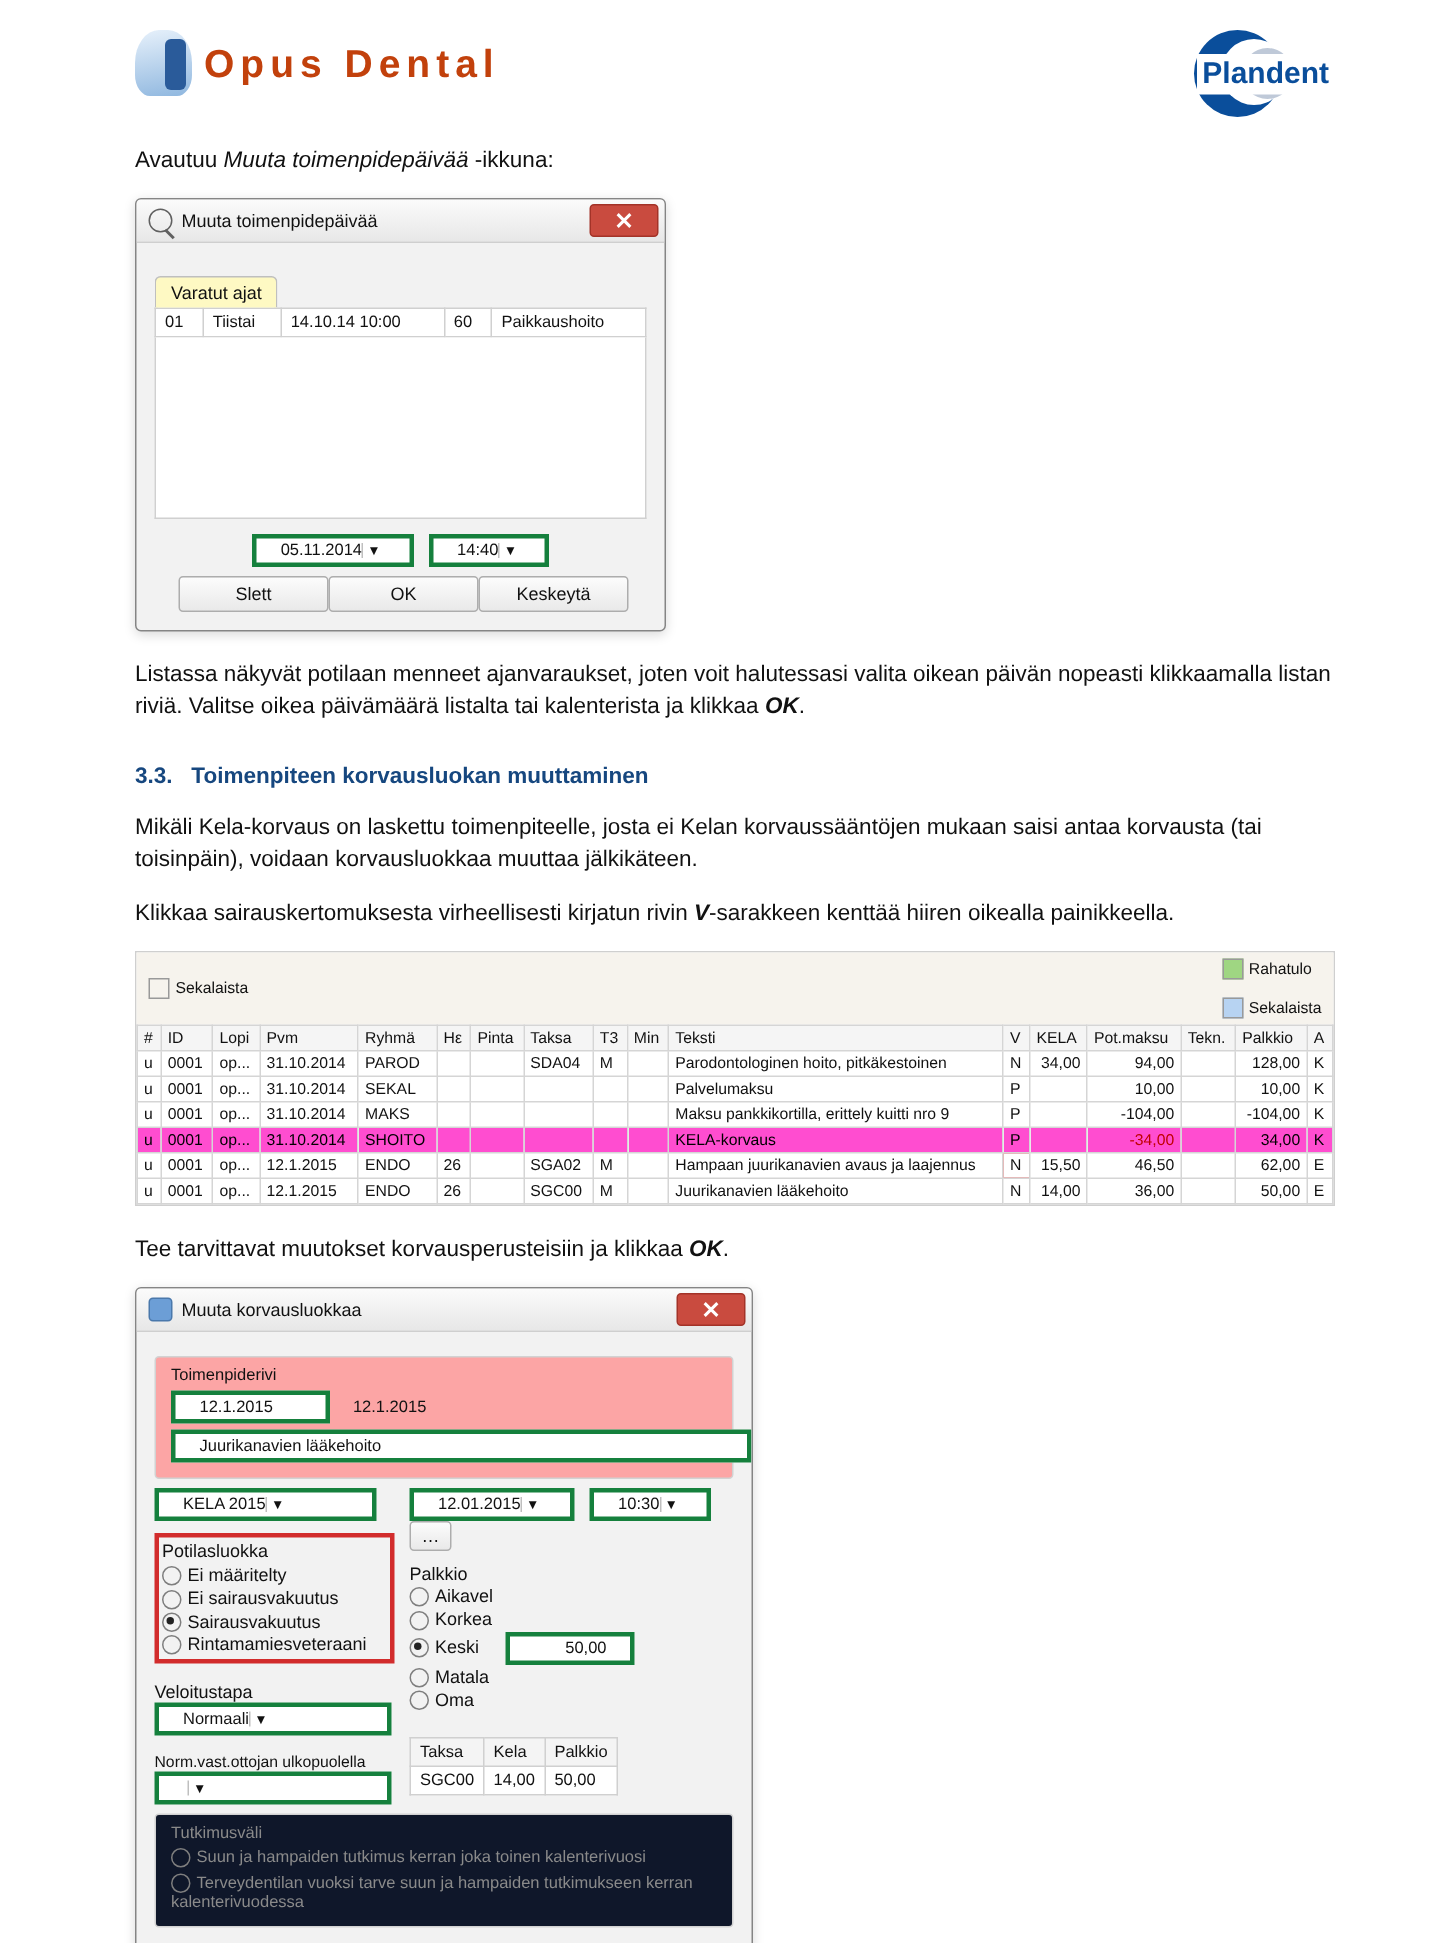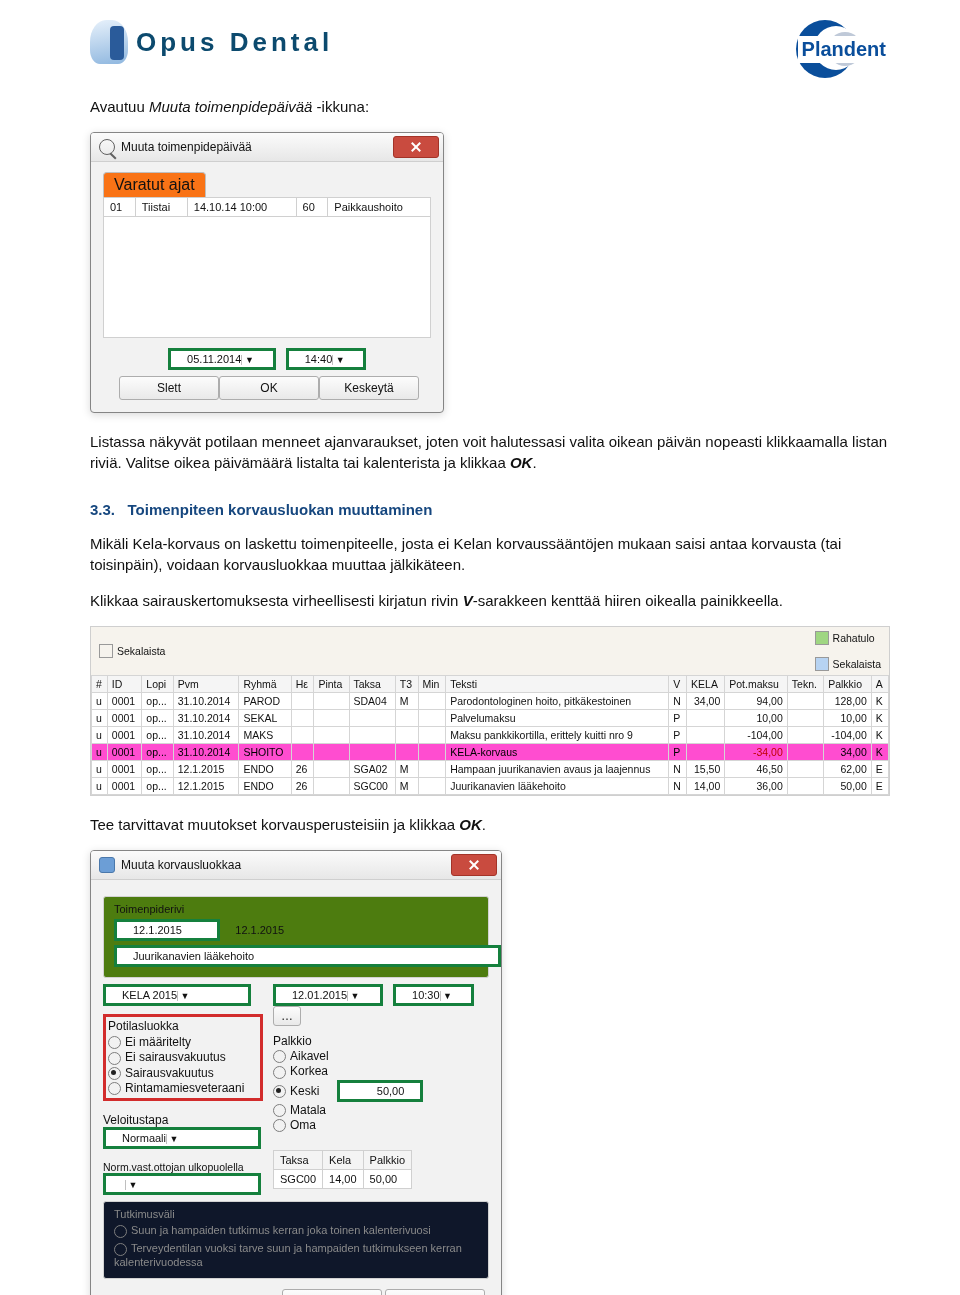--- a/index.html
+++ b/index.html
@@ -43,21 +43,21 @@
     position: absolute;
     right: 4px; top: 6px; bottom: 4px;
     width: 14px;
     background: #2a5b9a;
     border-radius: 4px;
   }
   .opus-text {
     font-size: 26px;
     font-weight: 700;
     letter-spacing: 4px;
-    color: #0c4a6e;
+    color: #c2410c;
   }
   .plandent-badge {
     display: flex;
     align-items: center;
   }
   .plandent-circle {
     position: relative;
     width: 58px; height: 58px;
   }
   .pc1 { position:absolute; inset:0; border-radius:50%; background:#0a4e9b; }
@@ -126,25 +126,26 @@
   }
   .close-btn::after { transform:translate(-50%,-50%) rotate(-45deg); }
 
   .box-inner {
     padding: 10px 12px 12px 12px;
     font-size: 12px;
   }
   .tab-btn {
     display:inline-block;
     padding: 3px 10px;
-    background:#f97316;
+    background:#fef9c3;
     border:1px solid #bfbfbf;
     border-bottom:none;
     border-radius: 4px 4px 0 0;
-    font-size:16px;
+    font-size:12px;
+    margin-top:12px;
   }
   table.grid {
     border-collapse: collapse;
     width: 100%;
     font-size: 11px;
   }
   table.grid th, table.grid td {
     border: 1px solid #d0d0d0;
     background:#fff;
     padding: 3px 6px;
@@ -212,21 +213,21 @@
   }
   table.sk th { background:#f5f5f5; font-weight:400; }
   tr.pink td { background:#ff4dd0; color:#000; }
   tr.pink td.neg { color:#c00000; }
   .hl { position:relative; }
   .hl-box { position:absolute; top:-2px; left:-2px; right:-2px; bottom:-2px; border:2.5px solid #d22c2c; pointer-events:none; }
 
   
   .fieldgroup {
     border:1px solid #d2d2d2;
-    background:#4d7c0f;
+    background:#fca5a5;
     border-radius:3px;
     padding:6px 10px 10px 10px;
     margin:6px 0;
     font-size:11px;
   }
   .radio {
     width:11px; height:11px; border:1px solid #7e7e7e; border-radius:50%;
     display:inline-block; vertical-align:middle; margin-right:4px; position:relative;
   }
   .radio.sel::after {

